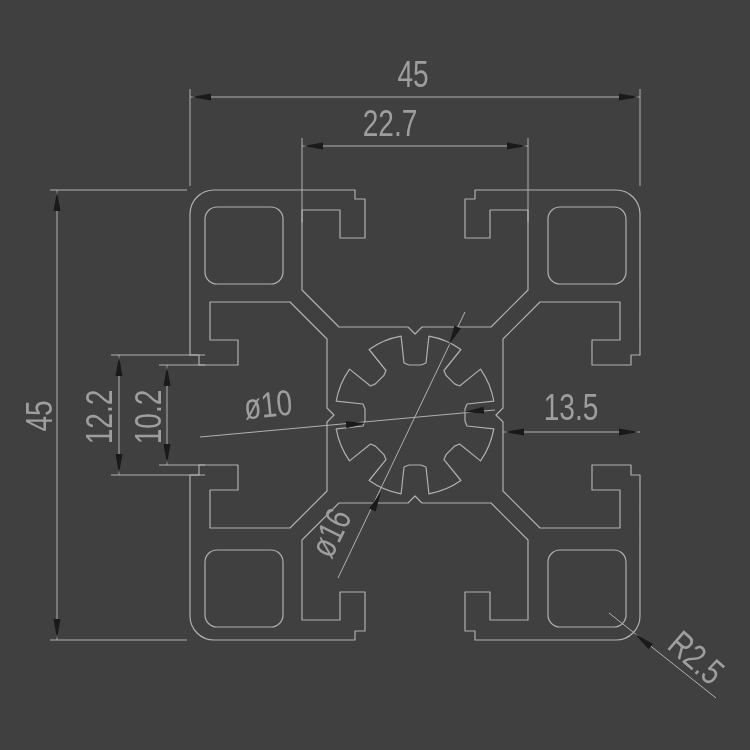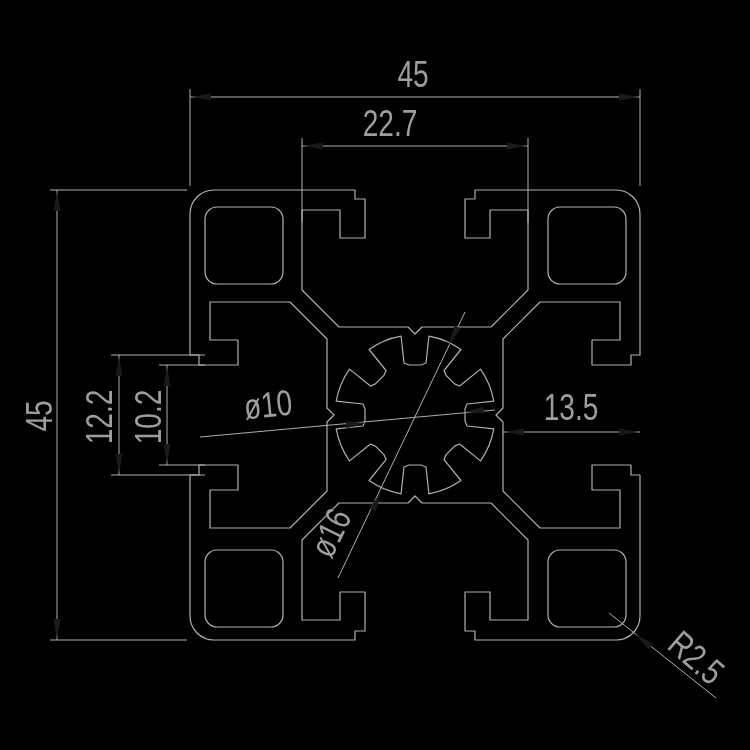--- a/index.html
+++ b/index.html
@@ -1,17 +1,17 @@
 <!DOCTYPE html>
 <html><head>
 <meta charset="utf-8">
 <style>
   html,body{margin:0;padding:0;background:#fff;}
   .canvas{
-    position:relative;width:750px;height:750px;background:#000000;overflow:hidden;
+    position:relative;width:750px;height:750px;background:#404040;overflow:hidden;
     font-family:"Liberation Sans", sans-serif;
   }
   .canvas svg{position:absolute;left:0;top:0;}
   .dim-label{
     position:absolute;color:#9e9e9e;font-size:36px;line-height:1;white-space:nowrap;
     transform:translate(-50%,-50%) scaleX(0.78);transform-origin:center center;
   }
   .rot-90 {transform:translate(-50%,-50%) rotate(-90deg) scaleX(0.78);}
   .rot-m6 {transform:translate(-50%,-50%) rotate(-6deg)  scaleX(0.78);}
   .rot-m64{transform:translate(-50%,-50%) rotate(-64deg) scaleX(0.78);}

